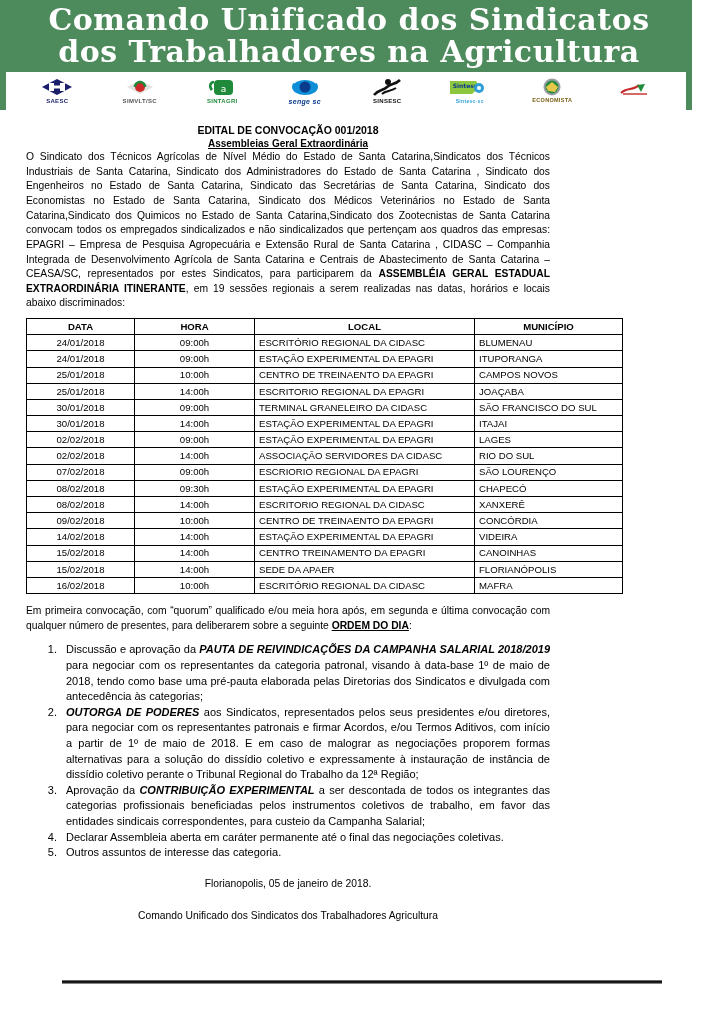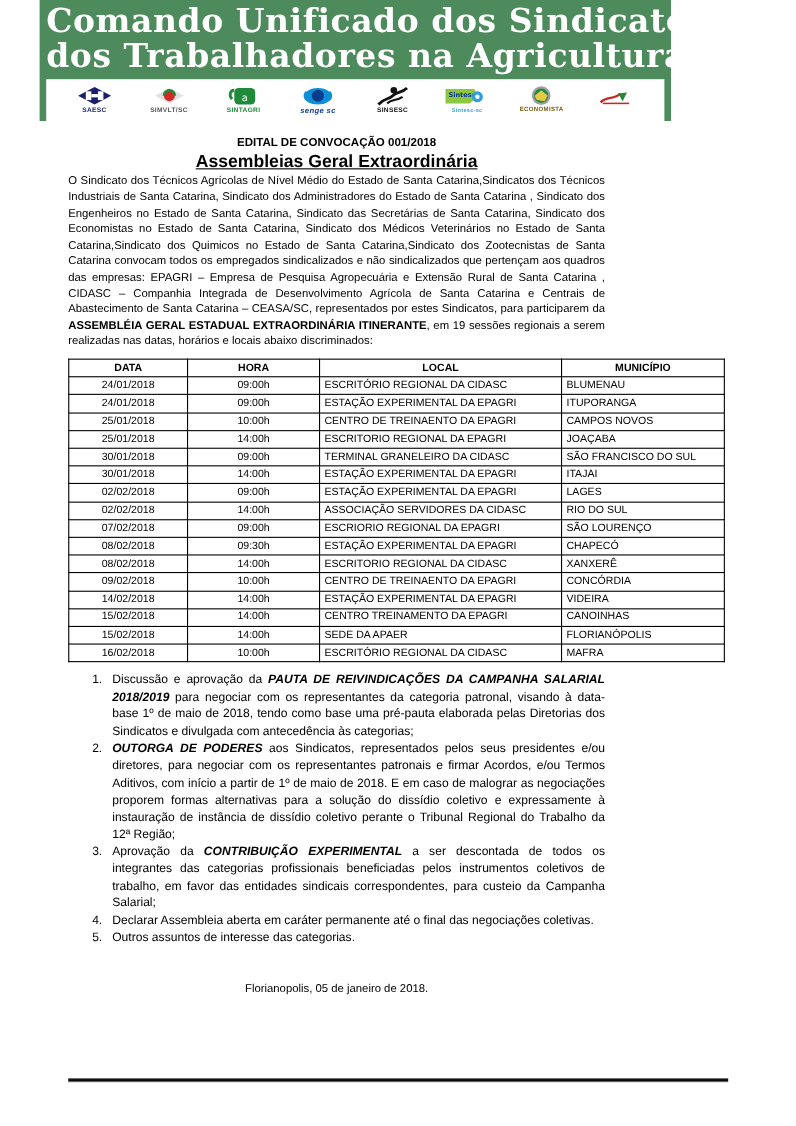--- a/index.html
+++ b/index.html
@@ -12,25 +12,24 @@
     width: 724px;
     height: 1024px;
     font-family: "Liberation Sans", sans-serif;
     color: #000000;
     overflow: hidden;
     position: relative;
   }
 
   
   .banner {
-    width: 574px;
+    width: 692px;
     background: #4d8a5c;
     padding: 0;
     position: relative;
-    margin-left: 36px;
   }
   .banner-inner {
     padding: 4px 0 2px 0;
   }
   .banner-line {
     font-family: "DejaVu Serif", serif;
     font-weight: bold;
     color: #ffffff;
     text-align: center;
     letter-spacing: 0.5px;
@@ -68,35 +67,35 @@
     font-size: 6px;
     font-weight: bold;
     letter-spacing: 0.3px;
     line-height: 1;
     margin-top: 1px;
     white-space: nowrap;
   }
 
   
   .doc {
-    padding: 0 62px 0 62px;
+    padding: 0 62px 0 26px;
     box-sizing: border-box;
     width: 612px;
   }
   .title-block {
     text-align: center;
     margin-top: 13px;
   }
   .title-1 {
     font-size: 10.5px;
     font-weight: bold;
     line-height: 1.35;
   }
   .title-2 {
-    font-size: 16px;
+    font-size: 10px;
     font-weight: bold;
     text-decoration: underline;
     line-height: 1.35;
   }
 
   .para {
     font-size: 10.3px;
     line-height: 1.42;
     text-align: justify;
     margin-top: 0;
@@ -151,21 +150,21 @@
     padding-left: 6px;
   }
   ol.agenda li i {
     font-style: italic;
     font-weight: bold;
   }
 
   .closing {
     text-align: center;
     font-size: 10.3px;
-    margin-top: 32px;
+    margin-top: 16px;
     line-height: 1.4;
   }
   .closing.second { margin-top: 18px; }
 
   .bottom-rule {
     position: absolute;
     left: 62px;
     top: 980px;
     width: 600px;
     height: 4px;
@@ -393,26 +392,28 @@
         </tr>
         <tr>
           <td class="data">16/02/2018</td>
           <td class="hora">10:00h</td>
           <td class="local">ESCRITÓRIO REGIONAL DA CIDASC</td>
           <td class="mun">MAFRA</td>
         </tr>
       </tbody>
   </table>
 
+  <div class="para-after"><span>Em primeira convocação, com “quorum” qualificado e/ou meia hora após, em segunda e última convocação com qualquer número de presentes, para deliberarem sobre a seguinte </span><u>ORDEM DO DIA</u><span>:</span></div>
 
   <ol class="agenda" id="agenda-list">
       <li><span>Discussão e aprovação da </span><i>PAUTA DE REIVINDICAÇÕES DA CAMPANHA SALARIAL 2018/2019</i><span> para negociar com os representantes da categoria patronal, visando à data-base 1º de maio de 2018, tendo como base uma pré-pauta elaborada pelas Diretorias dos Sindicatos e divulgada com antecedência às categorias;</span></li>
       <li><span></span><i>OUTORGA DE PODERES</i><span> aos Sindicatos, representados pelos seus presidentes e/ou diretores, para negociar com os representantes patronais e firmar Acordos, e/ou Termos Aditivos, com início a partir de 1º de maio de 2018. E em caso de malograr as negociações proporem formas alternativas para a solução do dissídio coletivo e expressamente à instauração de instância de dissídio coletivo perante o Tribunal Regional do Trabalho da 12ª Região;</span></li>
       <li><span>Aprovação da </span><i>CONTRIBUIÇÃO EXPERIMENTAL</i><span> a ser descontada de todos os integrantes das categorias profissionais beneficiadas pelos instrumentos coletivos de trabalho, em favor das entidades sindicais correspondentes, para custeio da Campanha Salarial;</span></li>
       <li><span>Declarar Assembleia aberta em caráter permanente até o final das negociações coletivas.</span><span></span></li>
-      <li><span>Outros assuntos de interesse  das categorias.</span><span></span></li>
+      <li><span>Outros assuntos de interesse  das categoria.</span><span></span></li>
     </ol>
 
   <div class="closing">Florianopolis, 05 de janeiro de 2018.</div>
+  <div class="closing second">Comando Unificado dos Sindicatos dos Trabalhadores Agricultura</div>
 
 </div>
 
 <div class="bottom-rule"></div>
 
 </body></html>

